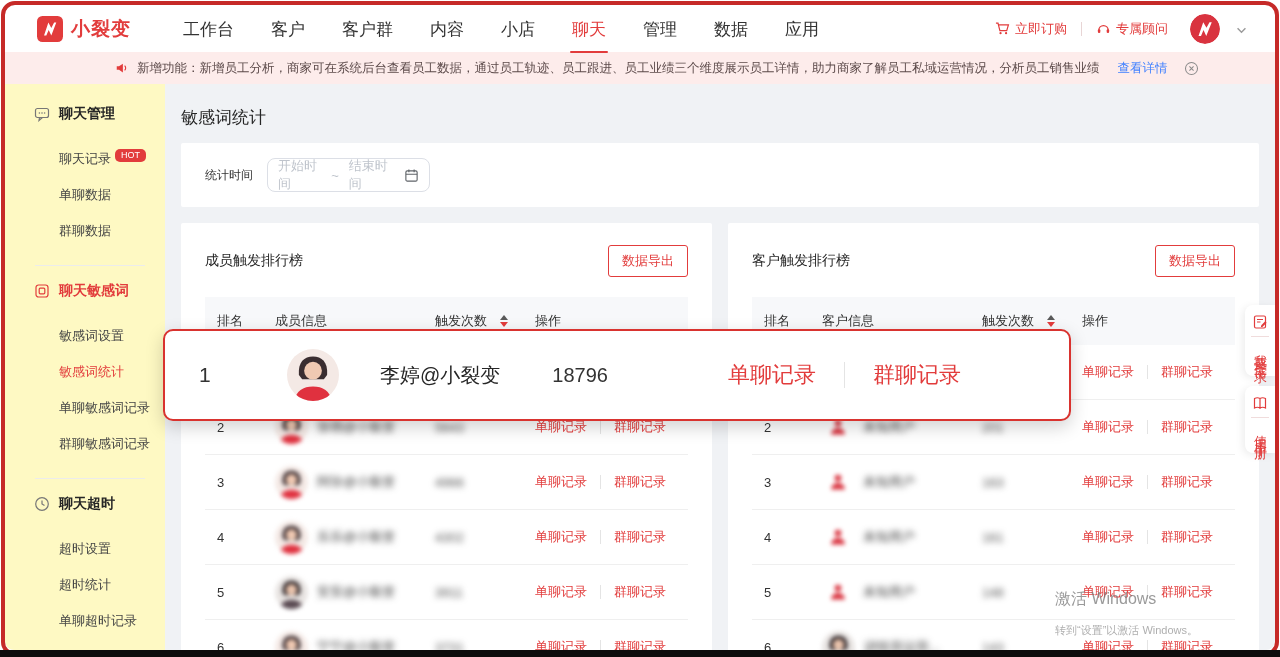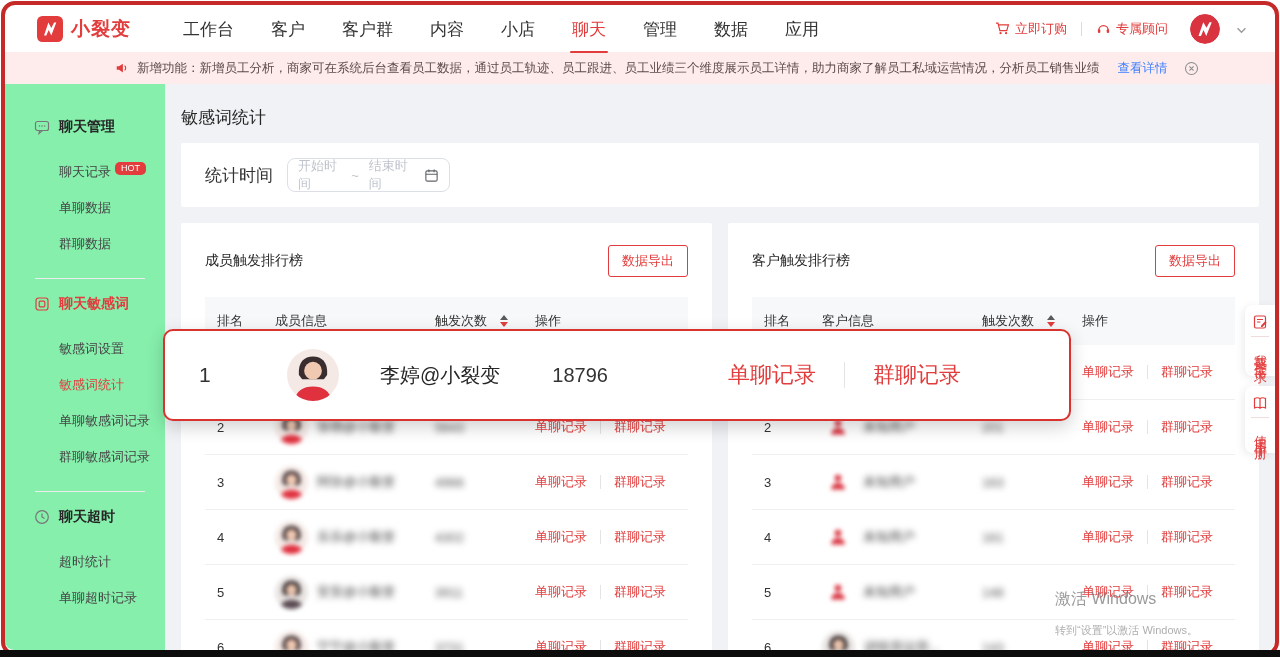--- a/index.html
+++ b/index.html
@@ -28,33 +28,33 @@
   .chev { margin-left:2px; }
 
   
   .notice { height:32px; background:#fdeceb; display:flex; align-items:center; padding:0 24px 0 110px; font-size:12.5px; color:#5c4a4a; gap:8px; }
   .notice-text { white-space:nowrap; overflow:hidden; }
   .notice-link { color:#4080ff; margin-left:10px; white-space:nowrap; cursor:pointer; }
   .notice-close { margin-left:8px; cursor:pointer; display:inline-flex; }
 
   
   .body { display:flex; height:calc(100% - 79px); }
-  .sidebar { width:160px; background:#86efac; padding-top:34px; flex-shrink:0; overflow:hidden; }
+  .sidebar { width:160px; background:#fef9c3; padding-top:21px; flex-shrink:0; overflow:hidden; }
   .sb-section-title { display:flex; align-items:center; gap:9px; padding-left:29px; font-size:14px; font-weight:bold; color:#262626; margin-bottom:18px; }
   .sb-section-title.red { color:#e23c3c; }
   .sb-item { padding:9px 0 9px 54px; font-size:13px; color:#454545; cursor:pointer; position:relative; }
   .sb-item.active { color:#e23c3c; }
   .sb-badge { display:inline-block; background:#e23c3c; color:#fff; font-size:9px; padding:1.5px 6px; border-radius:5px; margin-left:4px; transform:translateY(-5px); font-weight:normal; }
   .sb-divider { height:1px; background:#ececec; margin:16px 20px 16px 30px; }
 
   .main { flex:1; padding:14px 16px 0 16px; position:relative; overflow:hidden; }
   .page-title { font-size:17px; font-weight:500; color:#262626; margin:8px 0 14px 0; }
 
   .filter-card { background:#fff; border-radius:2px; height:64px; display:flex; align-items:center; padding:0 24px; }
-  .filter-label { font-size:17px; color:#333; margin-right:14px; }
+  .filter-label { font-size:12px; color:#333; margin-right:14px; }
   .date-range { width:163px; height:34px; border:1px solid #dcdfe6; border-radius:8px; display:flex; align-items:center; padding:0 10px; gap:10px; background:#fff; cursor:pointer; }
   .dr-ph { color:#bfc4cc; font-size:13px; }
   .dr-tilde { color:#bfc4cc; font-size:13px; }
   .dr-cal { margin-left:2px; display:inline-flex; }
 
   .cards { display:flex; gap:16px; margin-top:16px; }
   .card { flex:1; background:#fff; border-radius:2px; height:520px; overflow:hidden; }
   .card-head { display:flex; align-items:center; justify-content:space-between; padding:22px 24px 20px 24px; }
   .card-title { font-size:14px; font-weight:500; color:#262626; }
   .export-btn { border:1px solid #e23c3c; color:#e23c3c; background:#fff; font-size:13px; padding:6px 13px; border-radius:3px; cursor:pointer; font-family:inherit;text-align:center; }
@@ -217,20 +217,21 @@
           <div class="sb-divider"></div>
           <div class="sb-section-title">
             <span style="display:inline-flex">
               <svg viewBox="0 0 16 16" width="16" height="16" fill="none" stroke="#777" stroke-width="1.2">
                 <circle cx="8" cy="8" r="6.3"></circle>
                 <path d="M8 4.5V8l2.5 1.6"></path>
               </svg>
             </span>
             <span>聊天超时</span>
           </div>
+          <div class="sb-item"><span>超时设置</span></div>
           <div class="sb-item"><span>超时统计</span></div>
           <div class="sb-item"><span>单聊超时记录</span></div>
         </div>
 
       <div class="main">
         <div class="page-title">敏感词统计</div>
 
         <div class="filter-card">
           <span class="filter-label">统计时间</span>
           <div class="date-range">

